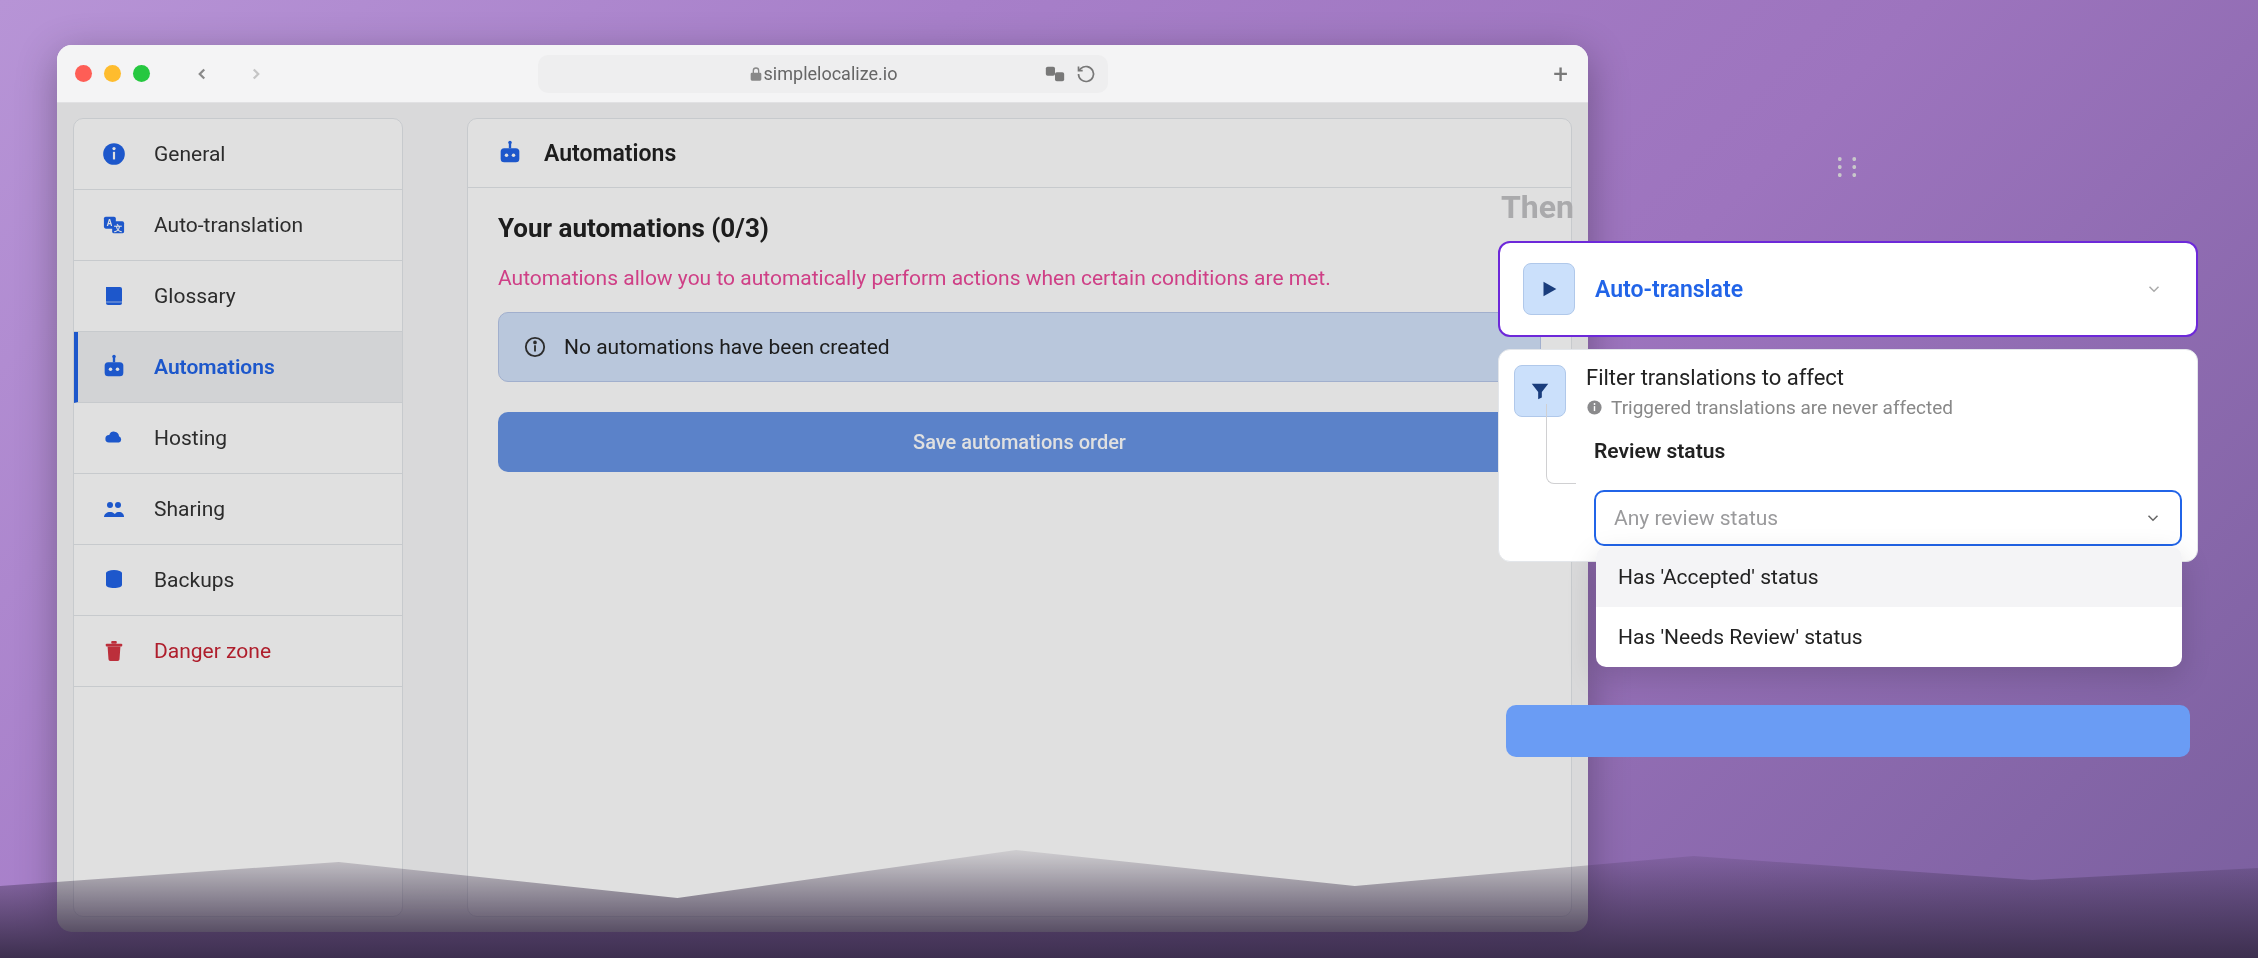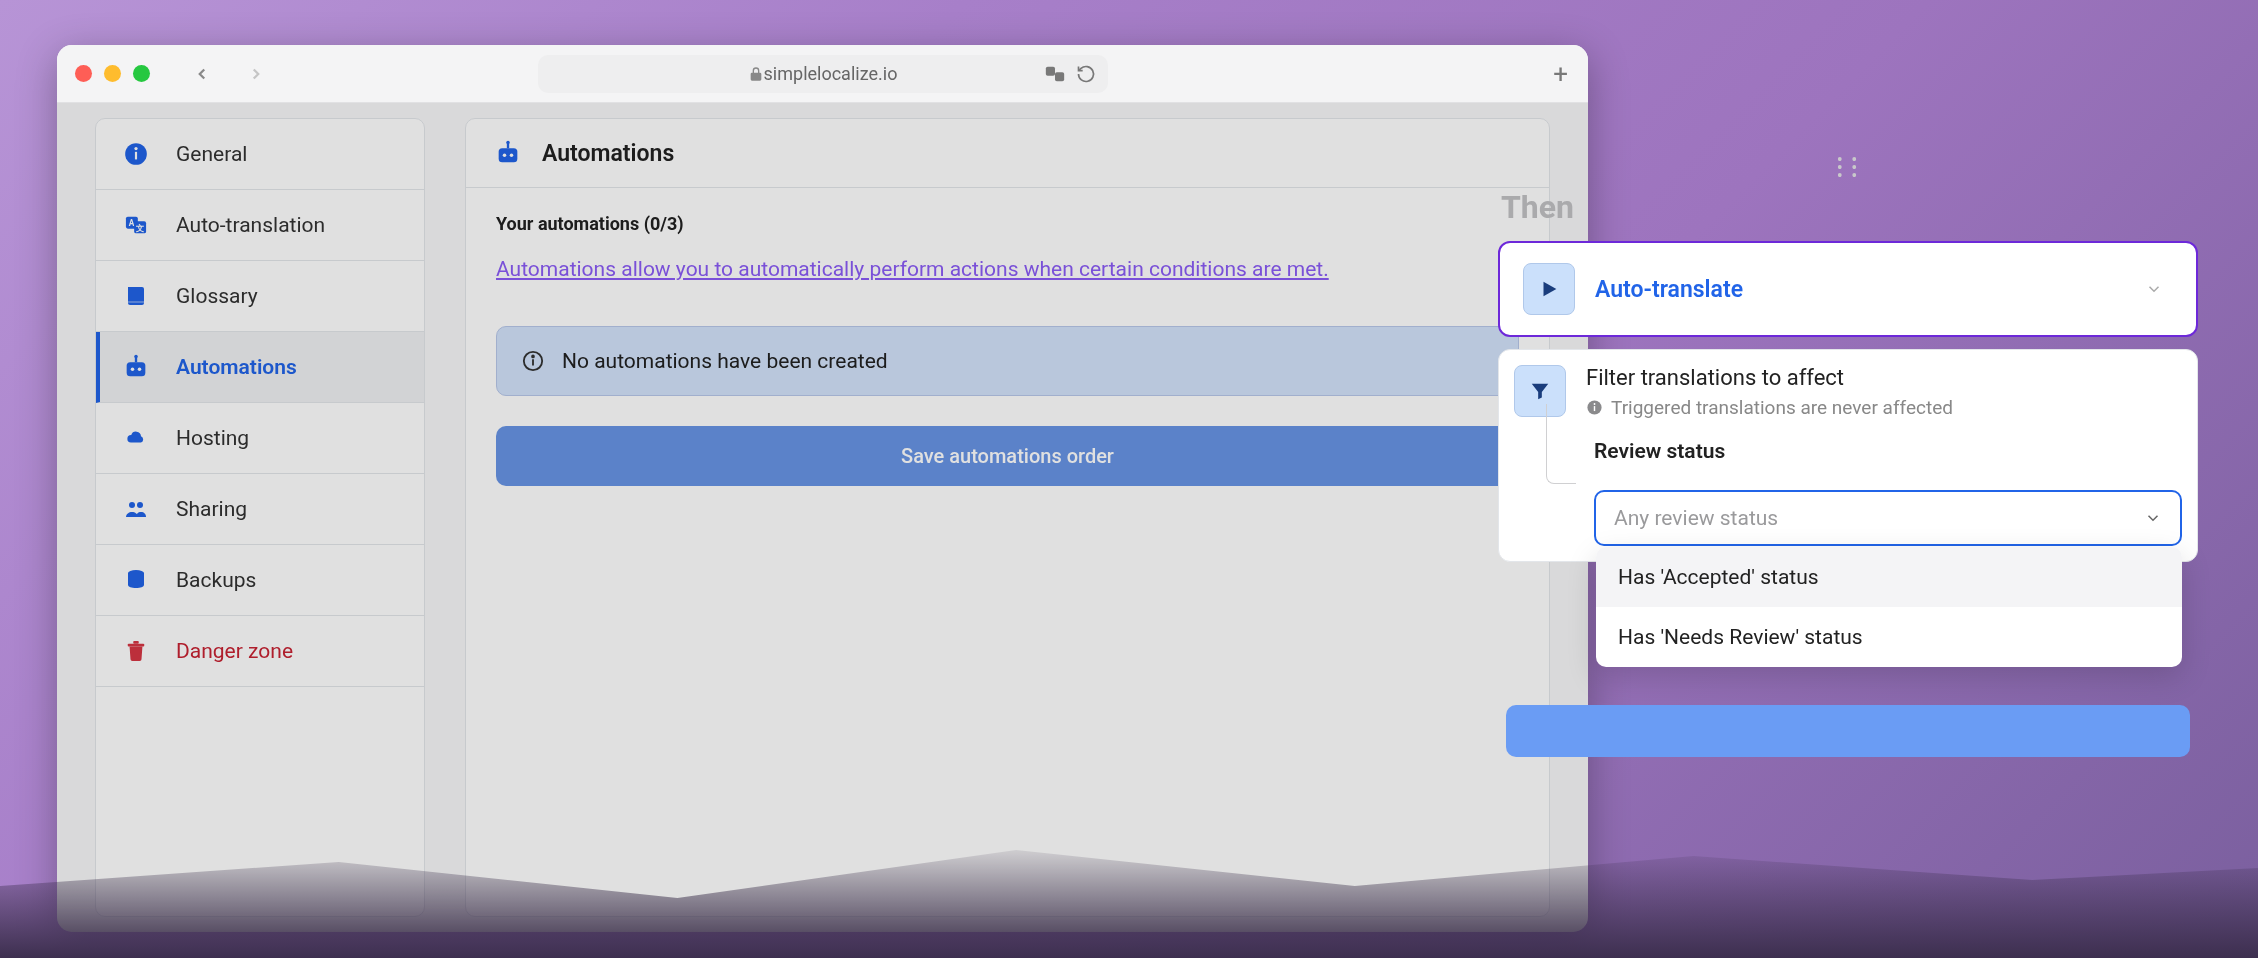--- a/index.html
+++ b/index.html
@@ -114,23 +114,23 @@
     .new-tab-btn {
       position: absolute;
       right: 20px;
       font-size: 26px;
       color: #787878;
       cursor: pointer;
     }
     
     .content-area {
       flex: 1;
-      padding: 15px 38px;
-      display: flex;
-      gap: 40px;
+      padding: 15px 16px;
+      display: flex;
+      gap: 64px;
       position: relative;
     }
     
     .overlay-dim {
       position: absolute;
       inset: 0;
       background: rgba(0,0,0,0.12);
       z-index: 1;
     }
     
@@ -206,32 +206,31 @@
       font-size: 23px;
       font-weight: 600;
       color: #222;
     }
     
     .panel-body {
       padding: 25px 30px;
     }
     
     .panel-subtitle {
-      font-size: 18px;
+      font-size: 26px;
       font-weight: 700;
       color: #222;
       margin-bottom: 20px;
     }
     
     .panel-desc {
       font-size: 21px;
-      color: #8b5cf6;
+      color: #ec4899;
       line-height: 1.5;
-      margin-bottom: 40px;
-      text-decoration: underline;
+      margin-bottom: 17px;
     }
     
     .info-callout {
       background: #d3e3fb;
       border: 1px solid #b8c8ea;
       border-radius: 10px;
       padding: 22px 25px;
       display: flex;
       align-items: center;
       gap: 18px;

